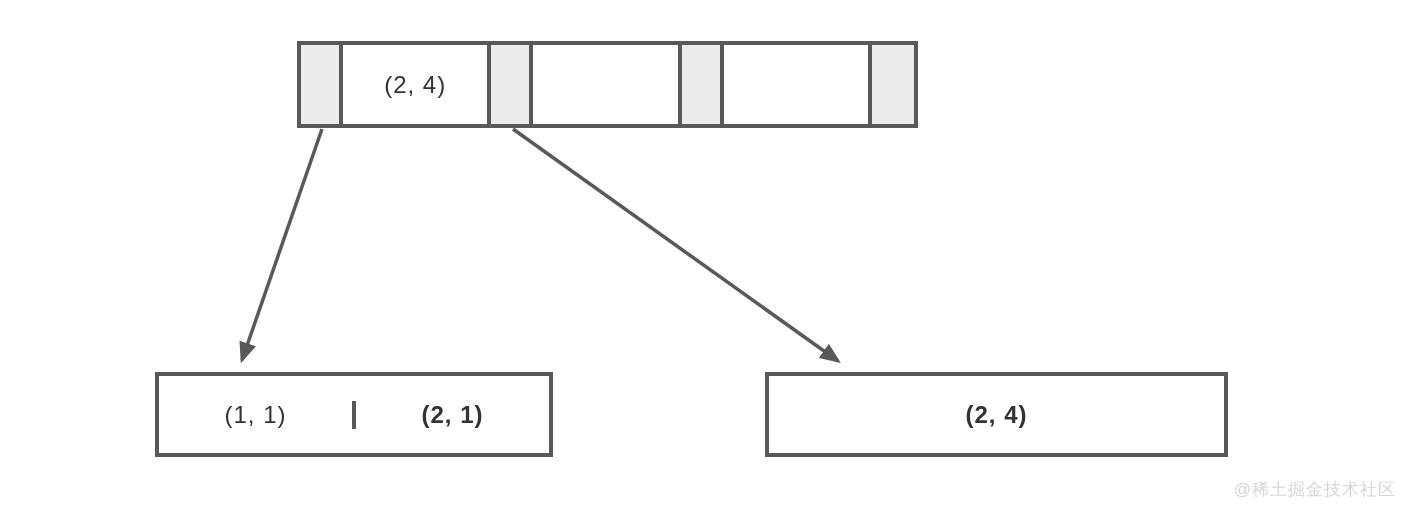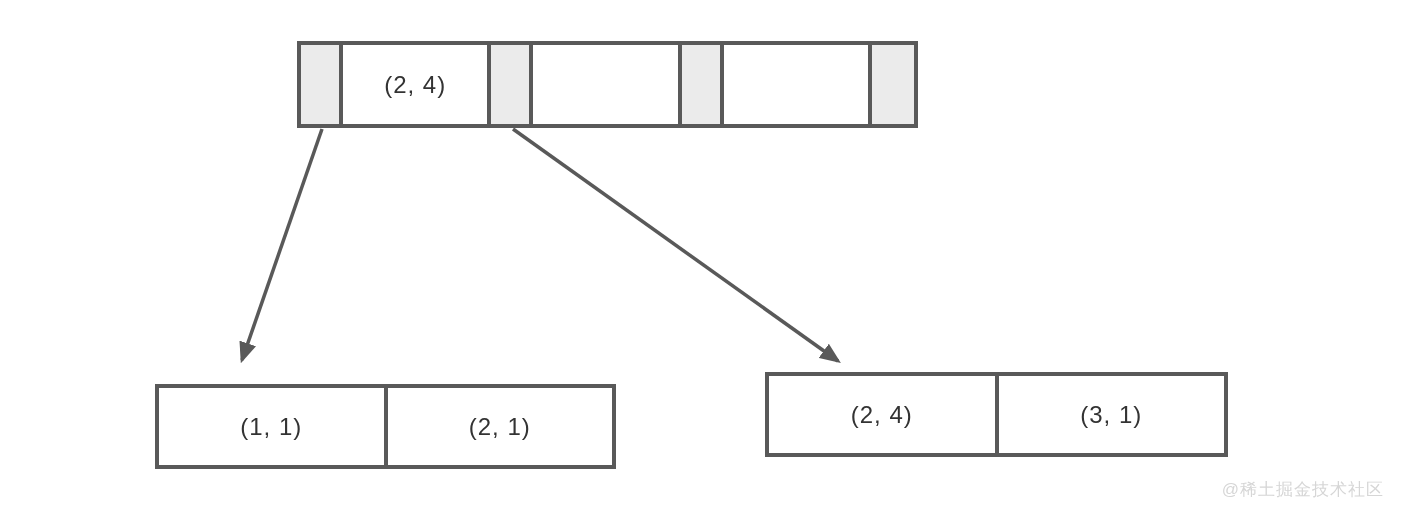--- a/index.html
+++ b/index.html
@@ -33,40 +33,41 @@
   .cell {
     box-sizing: border-box;
     border-right: 4px solid var(--border, #595959);
     display: flex;
     align-items: center;
     justify-content: center;
     background: var(--key_fill, #ffffff);
   }
   .cell:last-child {
     border-right: none;
+    font-weight: bold;
   }
   .cell.pointer {
     flex: 0 0 42px;
     background: var(--pointer_fill, #ebebeb);
   }
   .cell.key {
     flex: 1 1 0;
   }
   .leaf .cell {
     flex: 1 1 0;
   }
   .cell-label {
     font-size: 24px;
     color: var(--text, #333333);
     letter-spacing: 1px;
     white-space: nowrap;
   }
   .watermark {
     position: absolute;
-    right: 22px;
+    right: 10px;
     top: 478px;
     font-size: 17px;
     color: var(--watermark, #d6d6d6);
     letter-spacing: 1px;
   }
 </style>
 </head>
 <body>
 
 <div class="canvas">
@@ -98,33 +99,30 @@
       <span class="cell-label"></span>
     </div>
     <div class="cell key">
       <span class="cell-label"></span>
     </div>
     <div class="cell pointer">
       <span class="cell-label"></span>
     </div>
   </div>
 
-  <div class="node leaf" style="left:155px; top:384px; width:461px; height:85px;">
+  <div class="node leaf" style="left:155px; top:372px; width:398px; height:85px;align-items:center;">
     <div class="cell">
       <span class="cell-label">(1, 1)</span>
     </div>
     <div class="cell">
       <span class="cell-label">(2, 1)</span>
     </div>
   </div>
 
   <div class="node leaf" style="left:765px; top:372px; width:463px; height:85px;">
     <div class="cell">
       <span class="cell-label">(2, 4)</span>
     </div>
-    <div class="cell">
-      <span class="cell-label">(3, 1)</span>
-    </div>
   </div>
 
   <div class="watermark">@稀土掘金技术社区</div>
 
 </div>
 
 </body></html>

